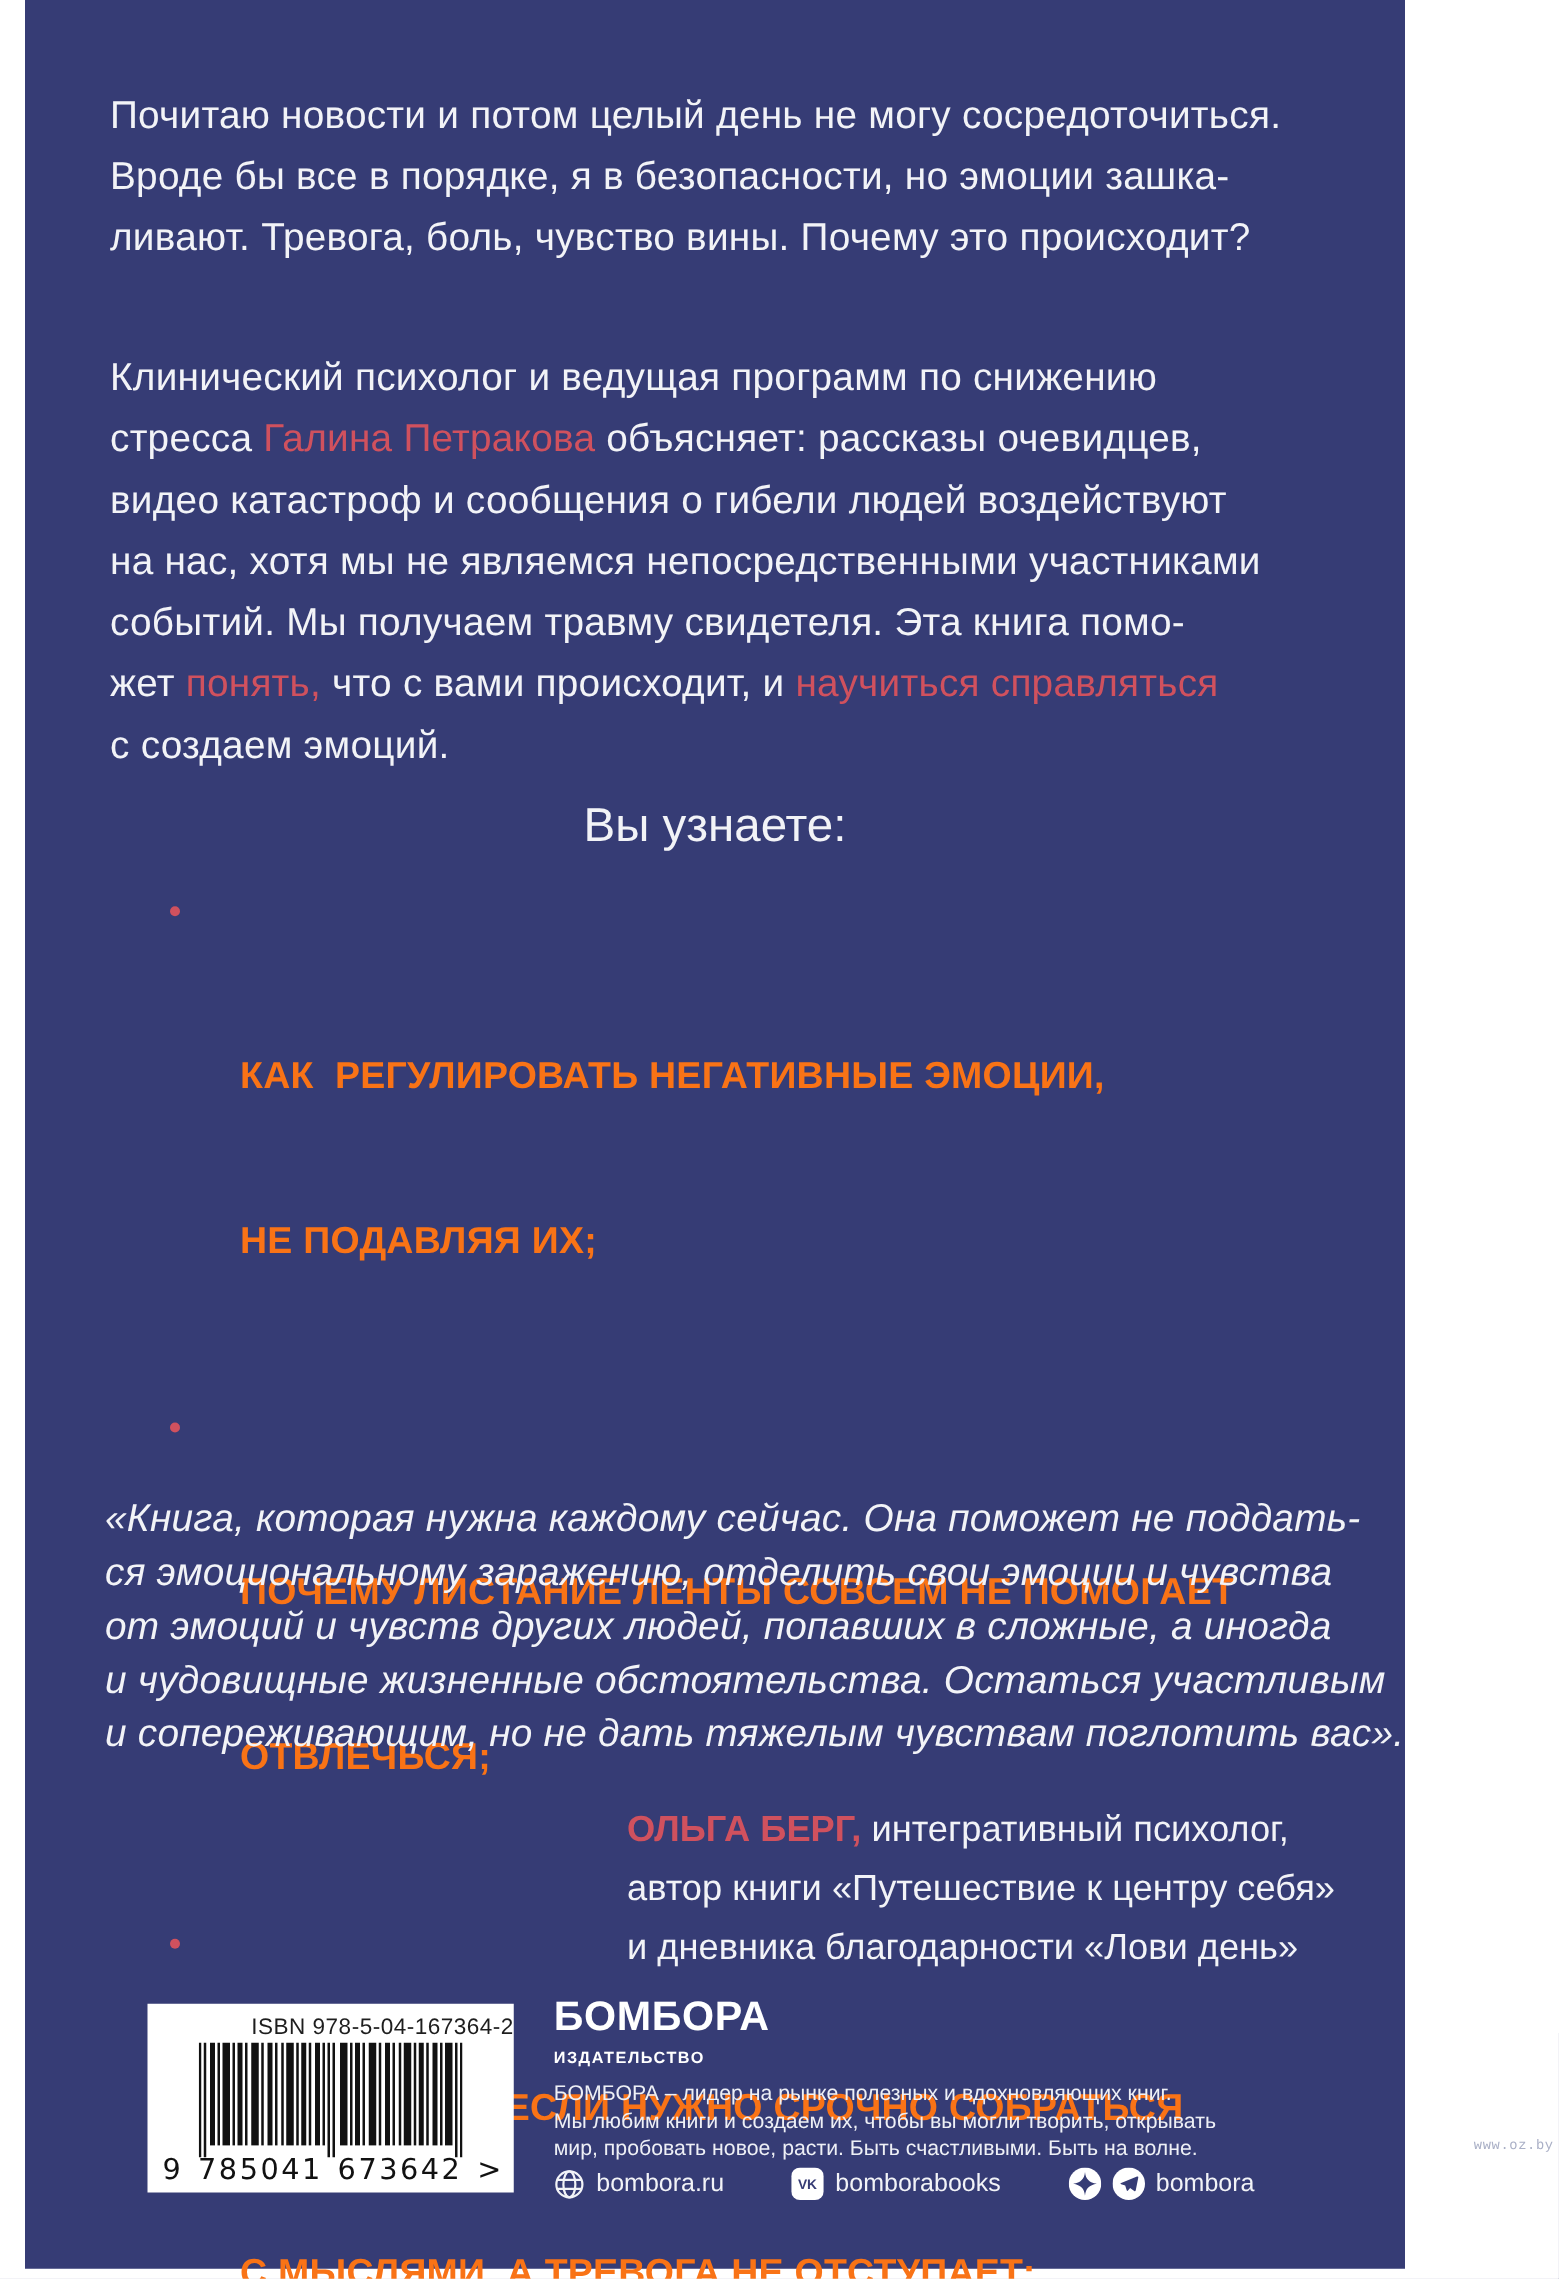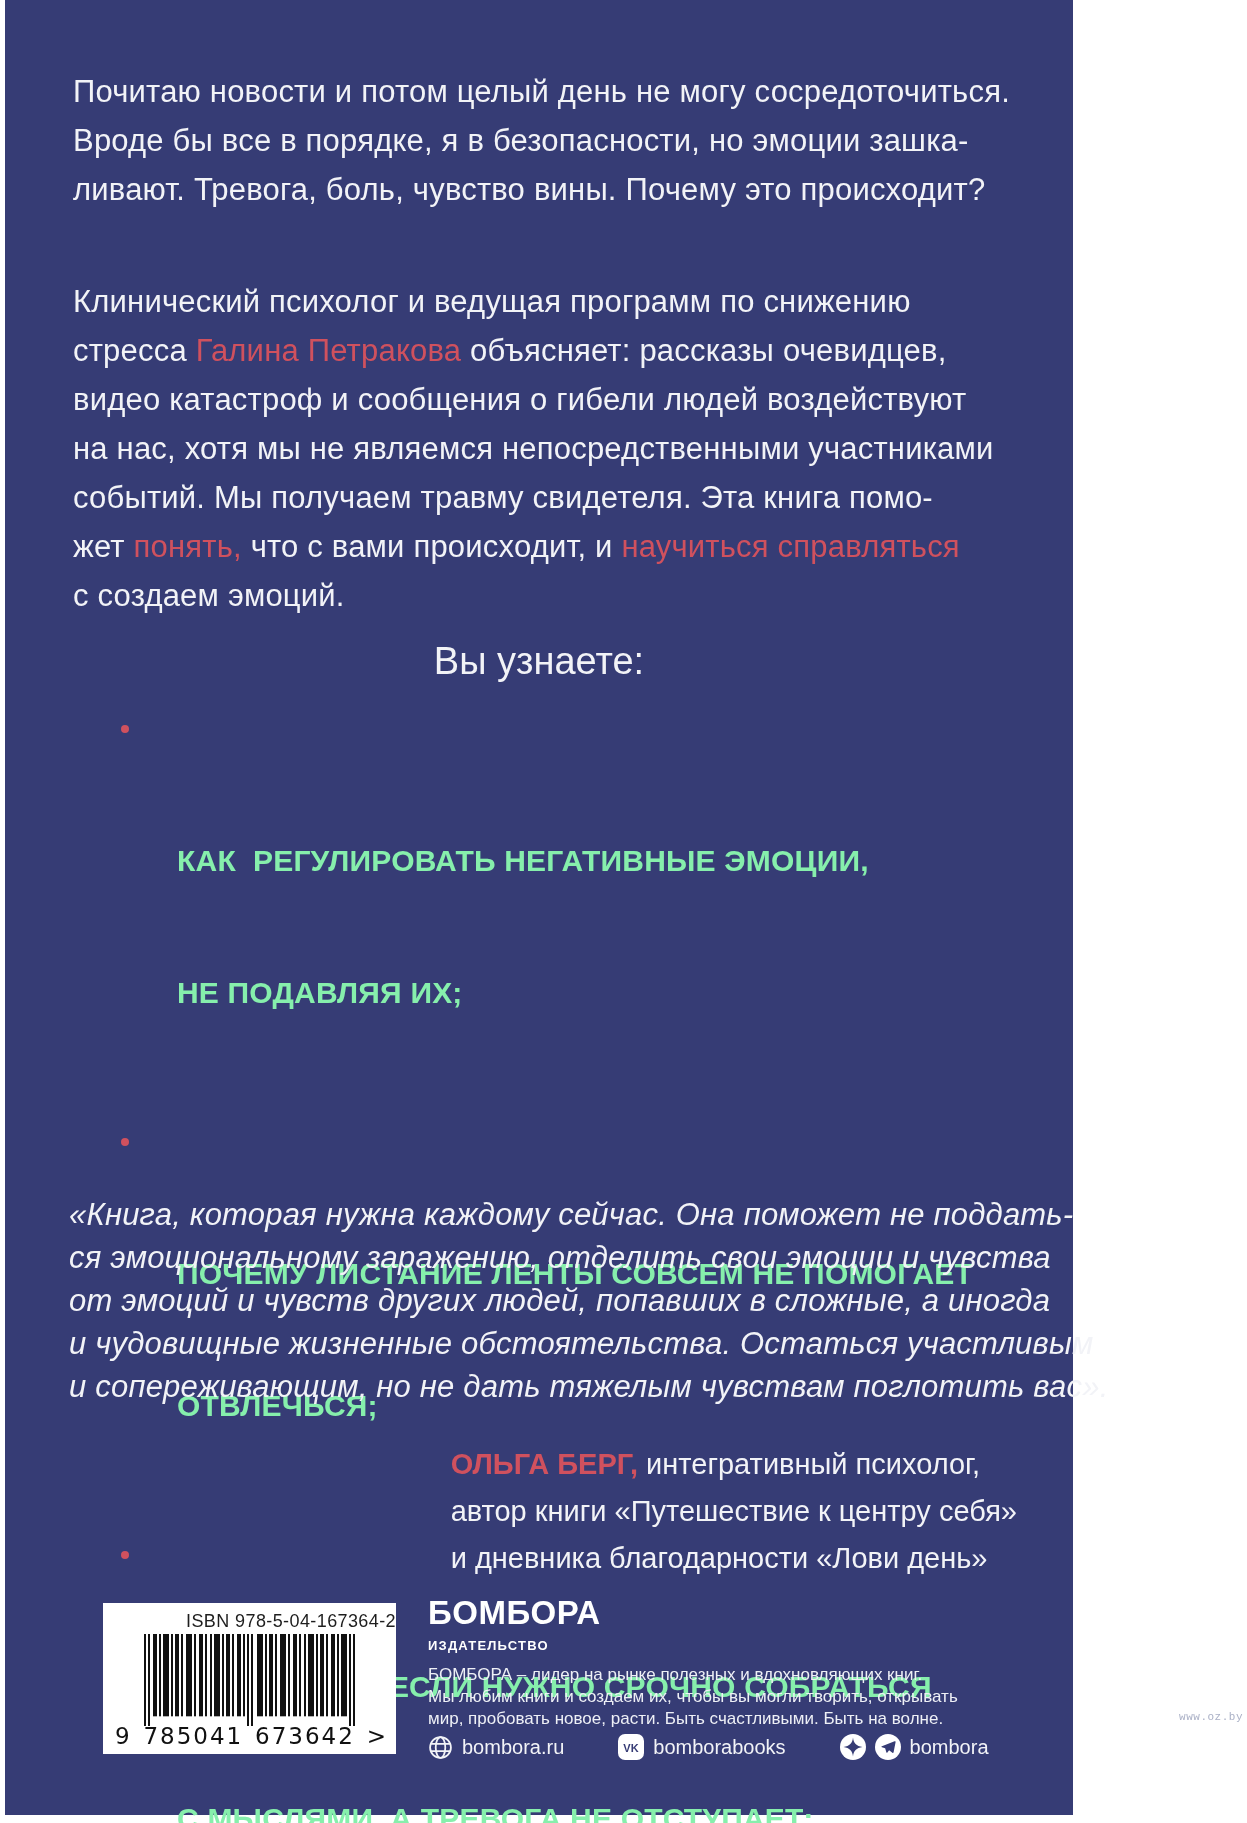--- a/index.html
+++ b/index.html
@@ -1,35 +1,35 @@
 <!DOCTYPE html>
 <html><head>
 <meta charset="utf-8">
 <style>
   html,body{margin:0;padding:0;}
   body{width:1247px;height:1823px;background:#ffffff;
        font-family:"Liberation Sans","DejaVu Sans",sans-serif;}
   #page{position:relative;width:1247px;height:1823px;background:#ffffff;overflow:hidden;}
-  #cover{position:absolute;left:5px;top:0;width:1068px;height:1815px;background:#363c75;}
+  #cover{position:absolute;left:20px;top:0;width:1068px;height:1815px;background:#363c75;padding-left:36px;}
   .red{color:#d0515e;}
 
   
   .para{position:absolute;left:68px;font-size:31px;line-height:49px;color:#f2f3f7;
         letter-spacing:.2px;white-space:nowrap;}
   #intro{top:67px;}
   #about{top:277px;}
 
   
   #learn-heading{position:absolute;top:639px;left:0;width:100%;text-align:center;
         font-size:38px;line-height:44px;color:#f2f3f7;}
 
   
   #bullets{position:absolute;top:707px;left:68px;width:1100px;}
   .bullet{position:relative;padding-left:104px;margin-bottom:17px;
-          font-size:30px;line-height:44px;font-weight:bold;color:#86efac;
+          font-size:30px;line-height:44px;font-weight:bold;color:#f97316;
           letter-spacing:.2px;white-space:pre-wrap;}
   .bullet .dot{position:absolute;left:48px;top:18px;width:8px;height:8px;border-radius:50%;
           background:#d0515e;}
 
   
   #quote{position:absolute;left:64px;top:1193px;font-size:31px;line-height:43px;
          font-style:italic;color:#f2f3f7;letter-spacing:.2px;white-space:nowrap;}
 
   
   #endorsement{position:absolute;top:1441px;right:56px;text-align:left;

